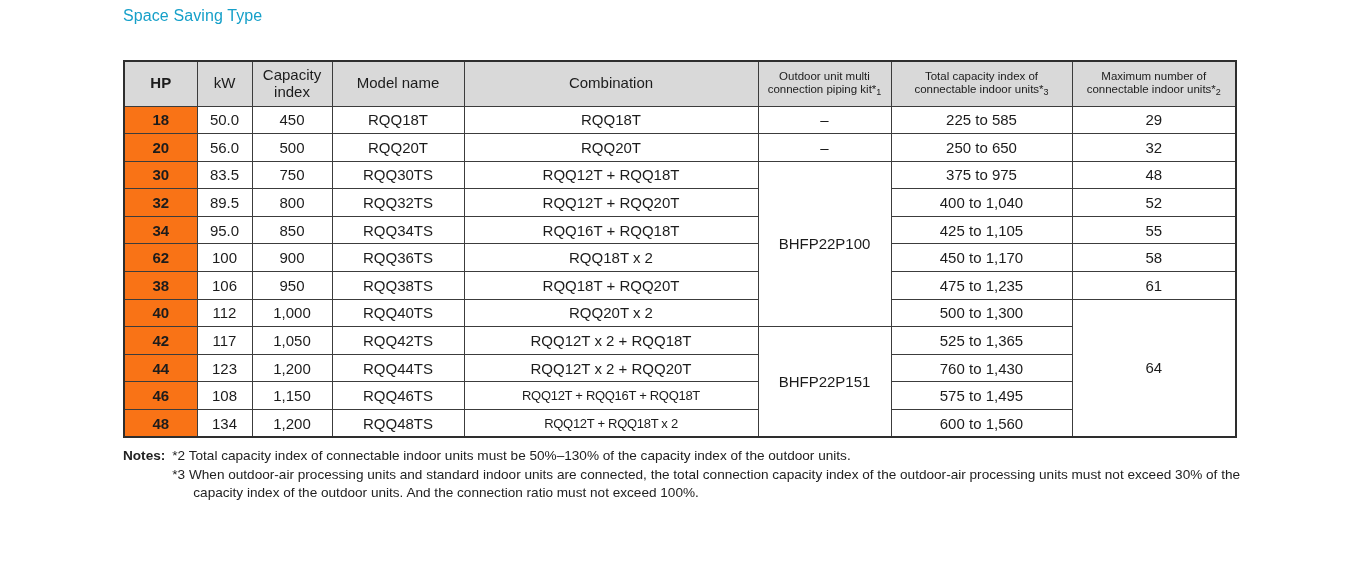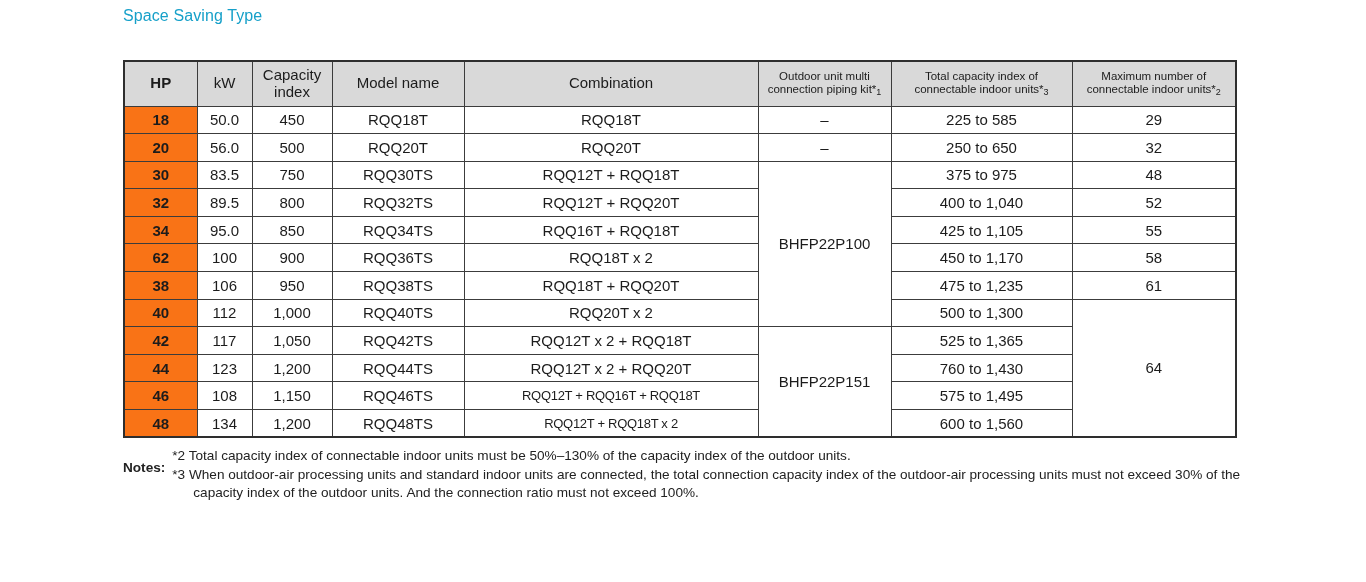--- a/index.html
+++ b/index.html
@@ -68,21 +68,21 @@
     position: absolute;
     left: 123px;
     top: 447px;
     width: 1120px;
     font-size: 13.6px;
     line-height: 18.6px;
     display: flex;
     align-items: flex-start;
     color: #222222;
   }
-  .notes-label { font-weight: bold; margin-right: 7px; white-space: nowrap; margin-top: 12px; }
+  .notes-label { font-weight: bold; margin-right: 7px; white-space: nowrap; }
   .note-item { padding-left: 21px; text-indent: -21px; }
 </style>
 </head>
 <body>
 
 <div class="page">
 
   <h2 class="title">Space Saving Type</h2>
 
   <table class="spec">

